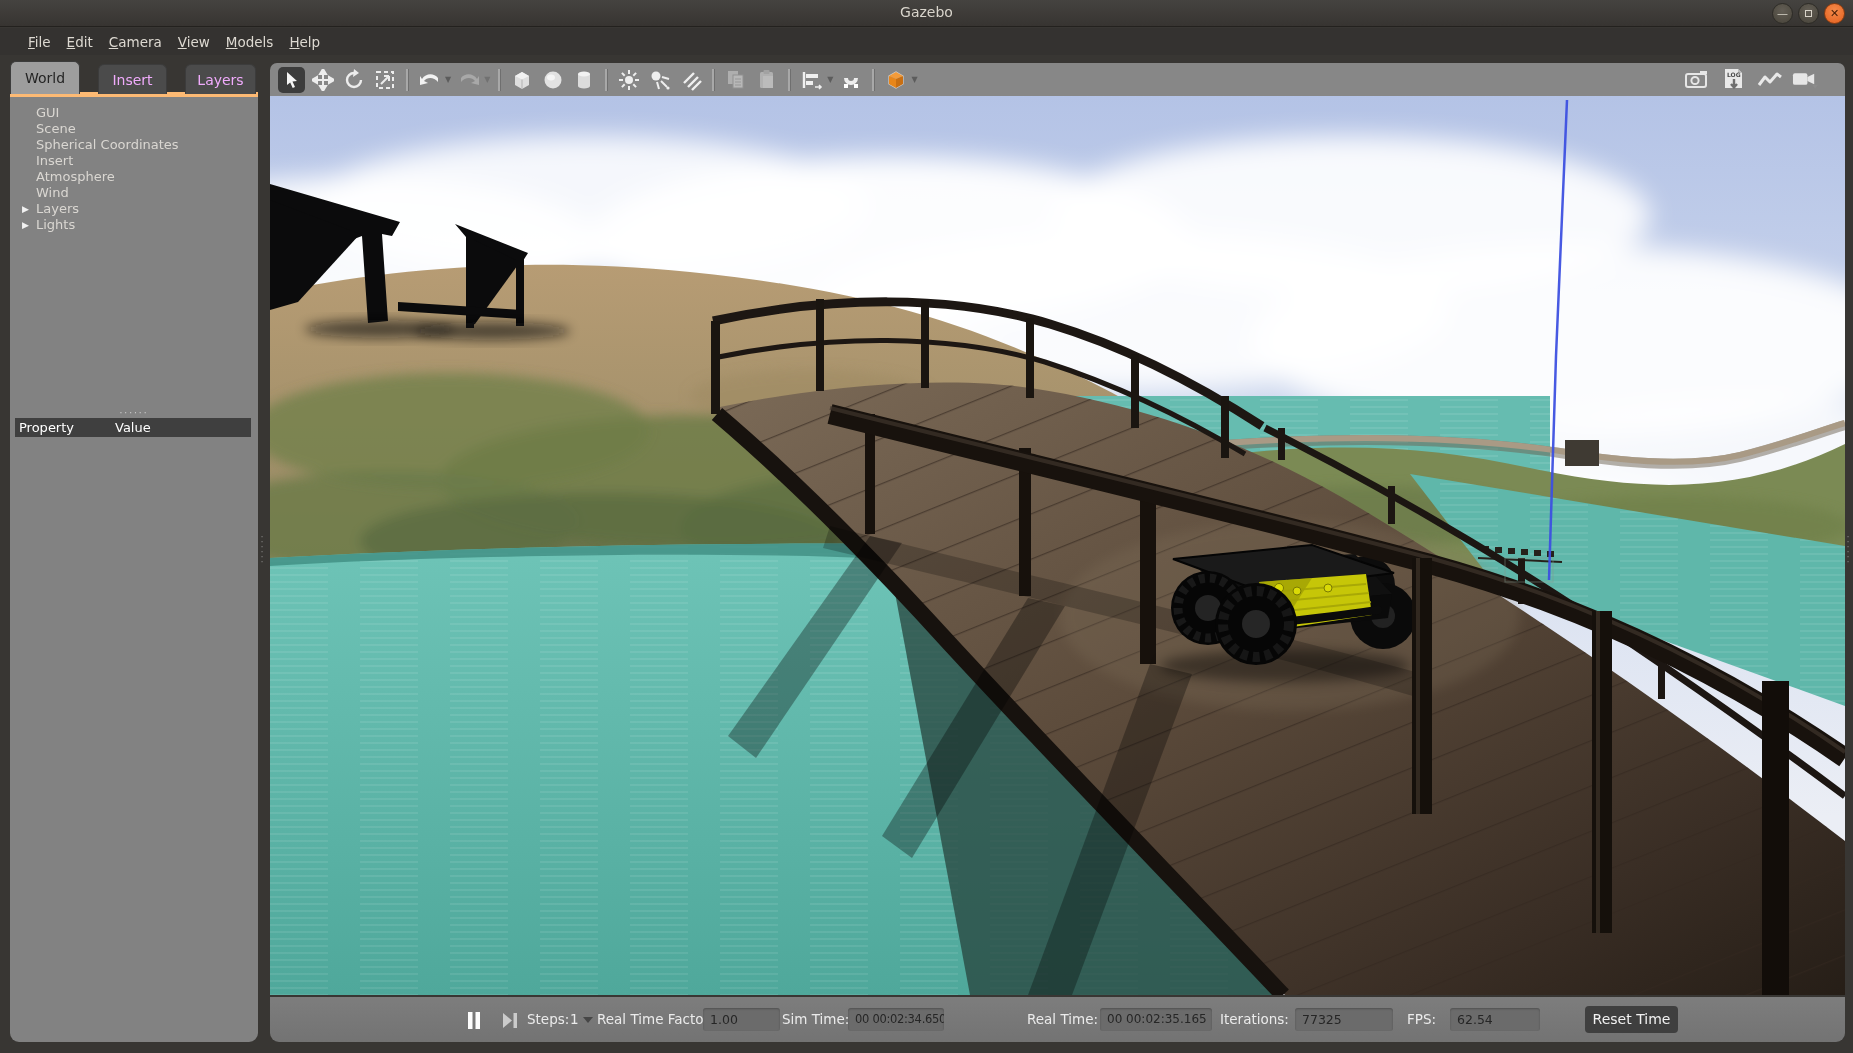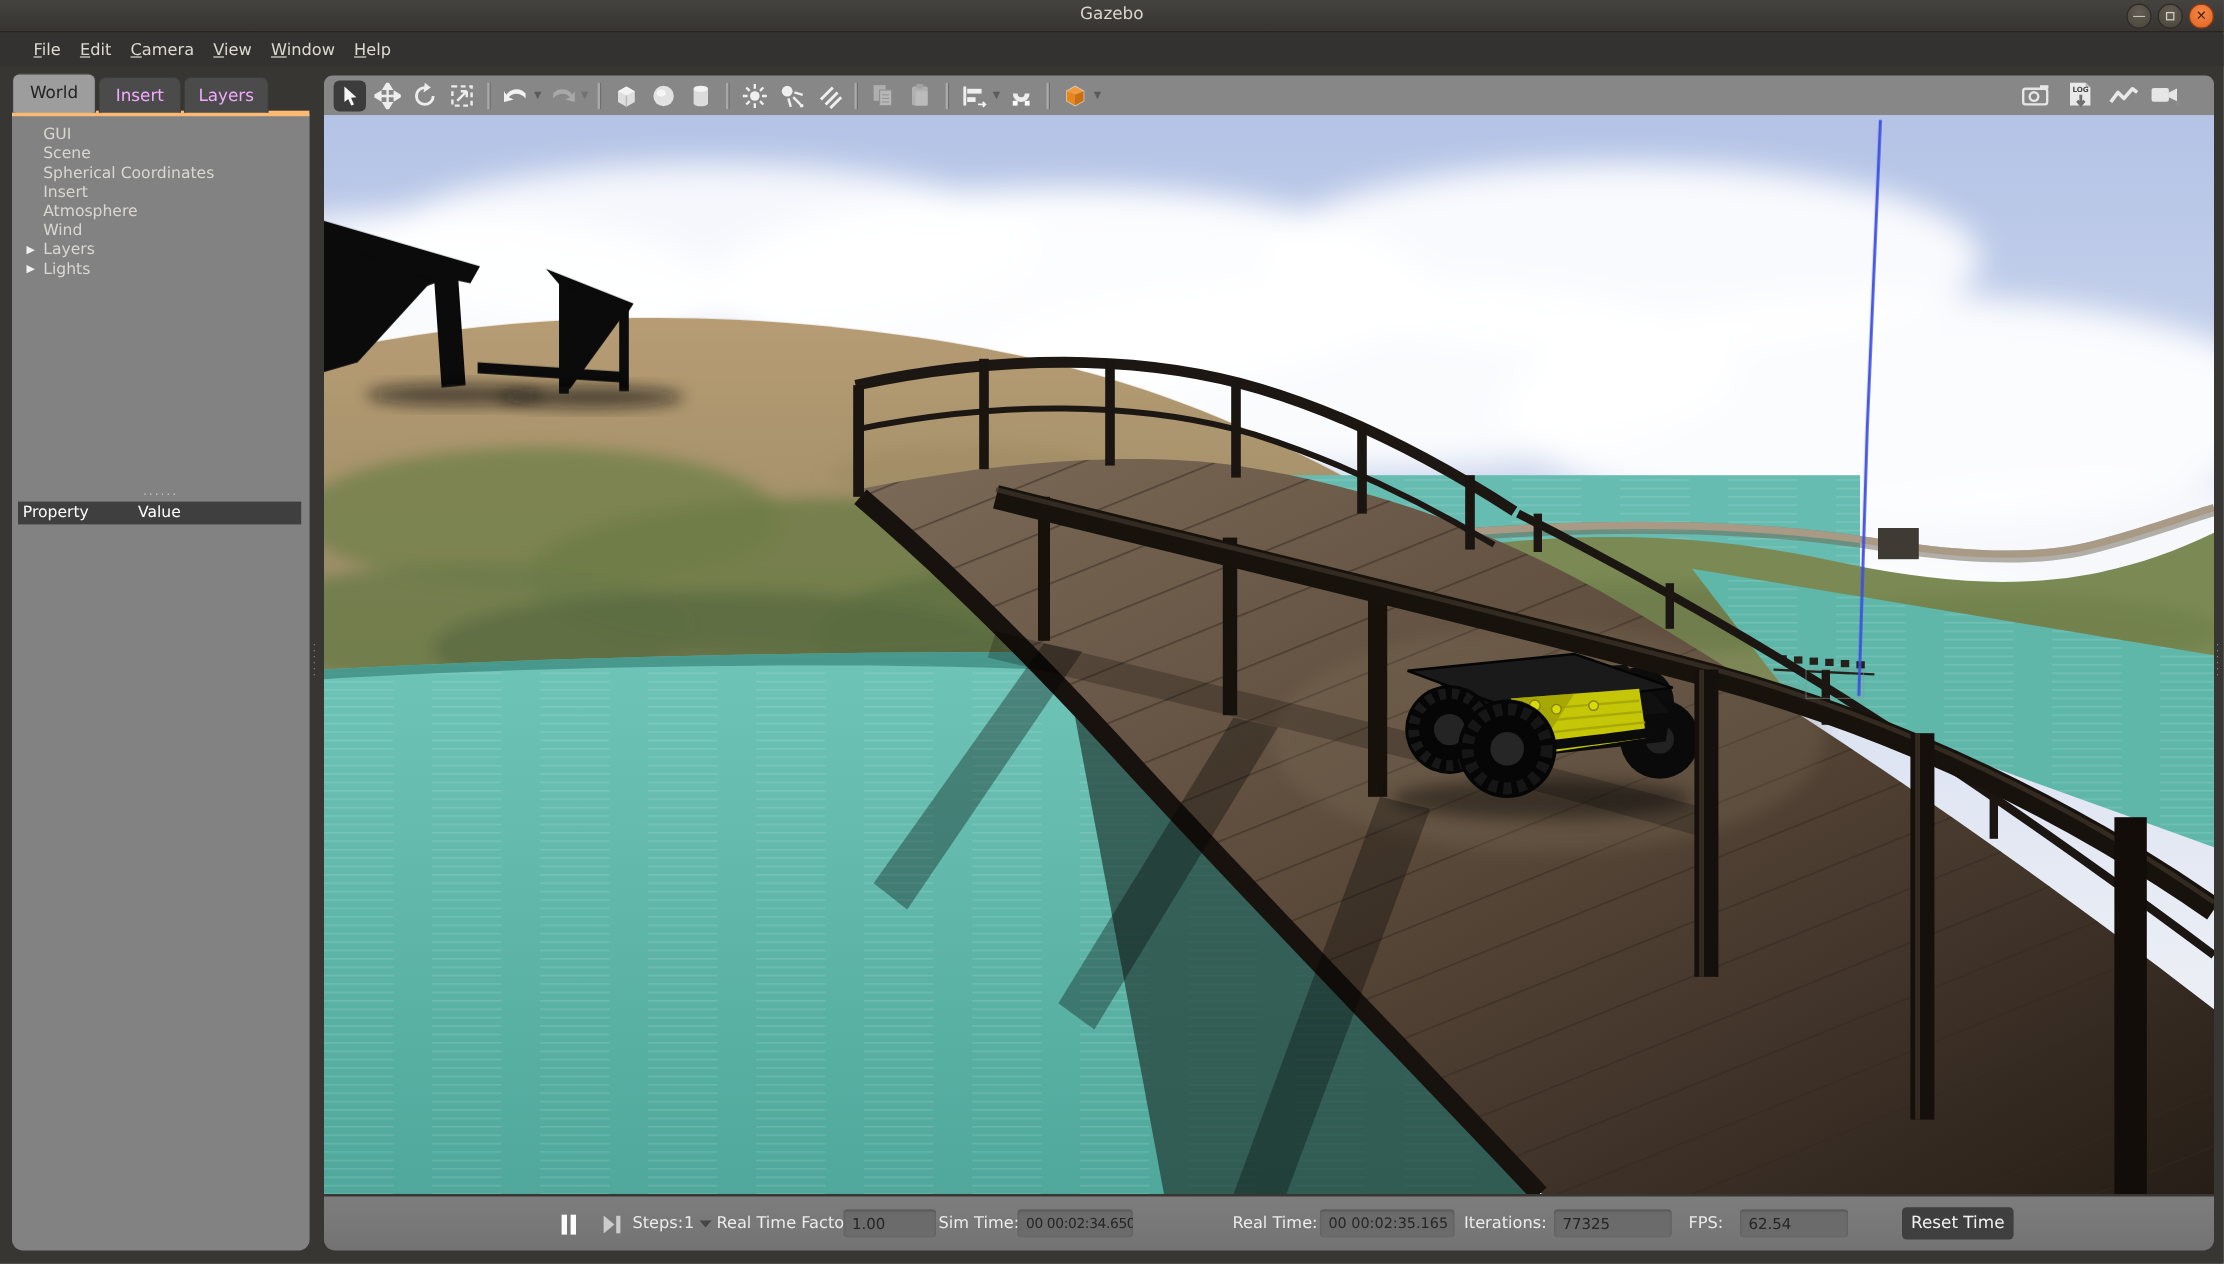--- a/index.html
+++ b/index.html
@@ -20,21 +20,21 @@
   .wbtn .sq { width:7px; height:7px; border:1.5px solid #d8d3c8; display:block; }
 
   
   .menubar { position:absolute; left:0; top:28px; width:1853px; height:27px;
     background:#343230; display:flex; align-items:center; padding-left:20px; }
   .menu-item { display:inline-block; padding:4px 8px; color:#ddd9d1; font-size:13.5px; }
   .menu-item::first-letter { text-decoration:underline; }
 
   
   .panel { position:absolute; left:10px; top:57px; width:248px; height:985px; }
-  .tabs { position:absolute; left:0; top:4px; height:32px; display:flex; gap:2px;text-align:right; }
+  .tabs { position:absolute; left:0; top:4px; height:32px; display:flex; gap:18px;text-align:right; }
   .tab { height:30px; border:1px solid #3c3c3c; border-bottom:none;
     border-radius:6px 6px 0 0; font-size:14px; display:flex; align-items:center;
     justify-content:center; background:#4b4b4b; color:#f0abfc; margin-top:3px; }
   .tab.active { background:#9d9d9d; color:#242424; margin-top:0; height:33px; }
   .pane { position:absolute; left:0; top:35px; right:0; bottom:0;
     background:#828282; border-radius:0 0 9px 9px; border-top:5px solid #fdba74; }
   .tree { position:absolute; left:0; top:8px; right:0; }
   .tree-row { position:relative; height:16px; line-height:16px; padding-left:26px;
     font-size:13px; color:#dad7d2; white-space:nowrap; }
   .tree-arrow { position:absolute; left:12px; top:0; font-size:9px; color:#f2f2f2; }
@@ -93,21 +93,21 @@
       </div>
     <div class="wbtn close">✕</div>
   </div>
 </div>
 
 <div class="menubar">
   <span class="menu-item">File</span>
   <span class="menu-item">Edit</span>
   <span class="menu-item">Camera</span>
   <span class="menu-item">View</span>
-  <span class="menu-item">Window</span>
+  <span class="menu-item">Models</span>
   <span class="menu-item">Help</span>
 </div>
 
 <div class="panel">
   <div class="pane">
     <div class="tree">
       <div class="tree-row">GUI</div>
       <div class="tree-row">Scene</div>
       <div class="tree-row">Spherical Coordinates</div>
       <div class="tree-row">Insert</div>

